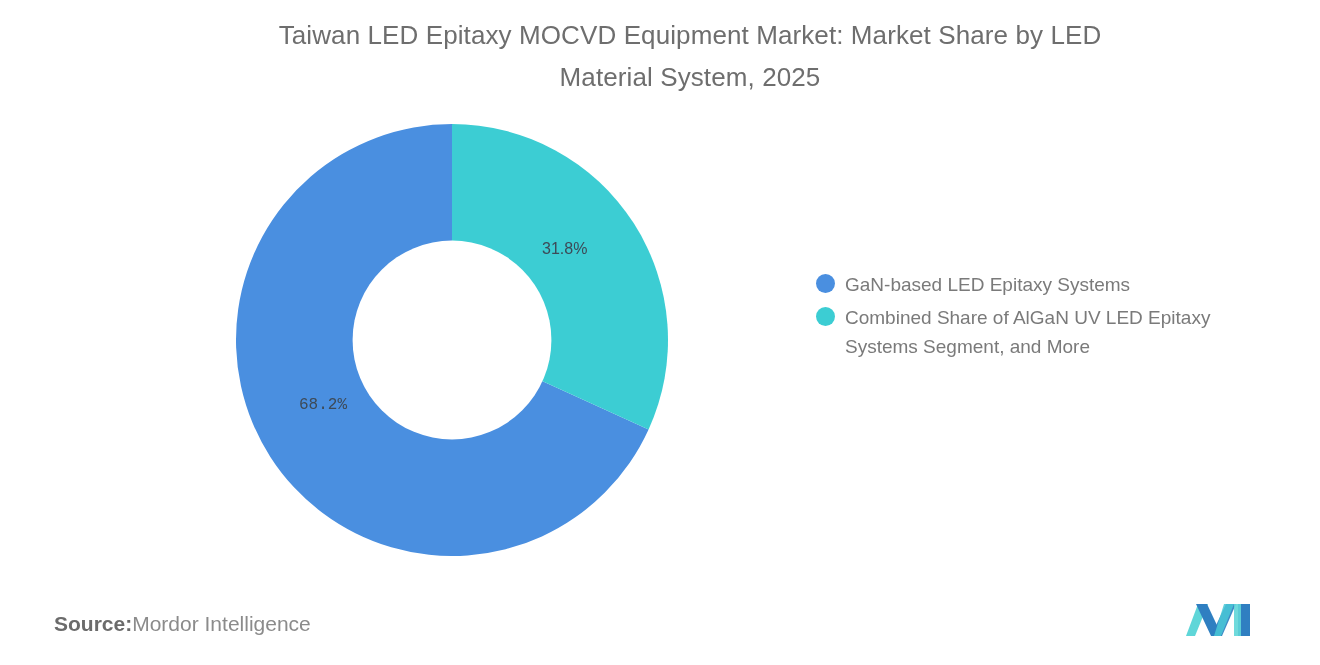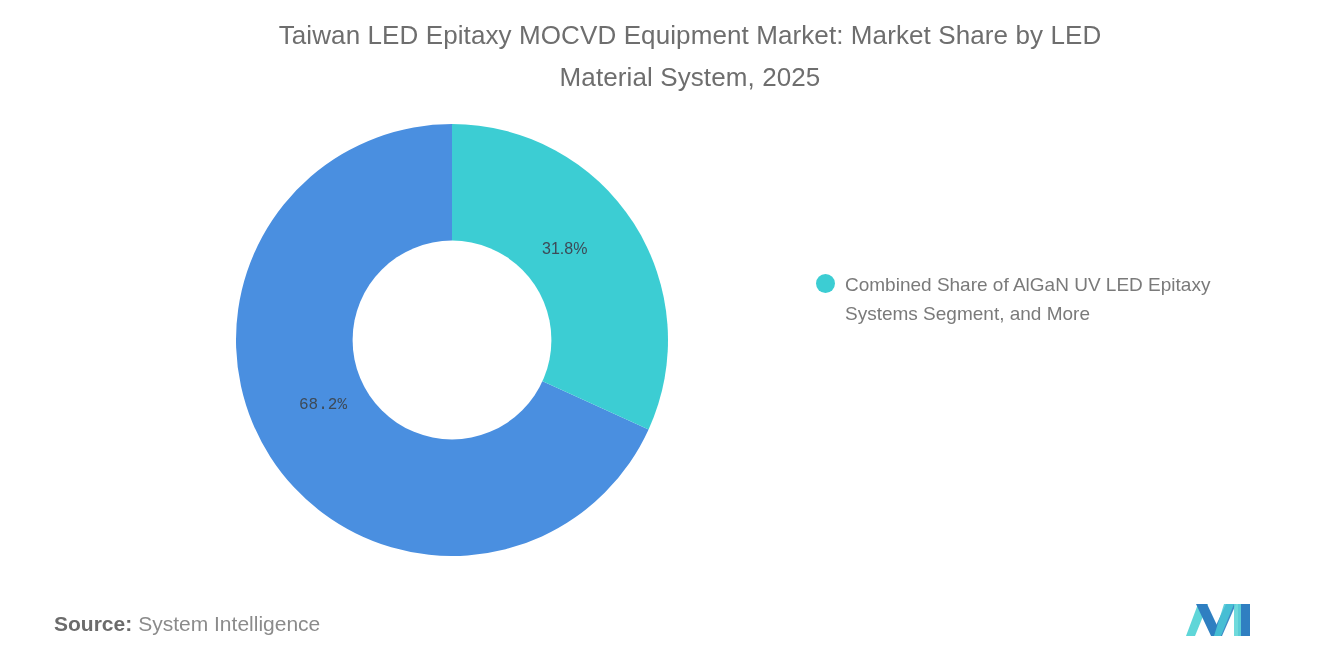--- a/index.html
+++ b/index.html
@@ -91,21 +91,20 @@
     position: absolute;
     left: 54px;
     top: 612px;
     font-size: 21px;
     color: #8b8b8b;
     white-space: nowrap;
   }
   #source .source-label {
     font-weight: 700;
     color: #6b6b6b;
-    margin-right: 6px;
   }
   #logo {
     position: absolute;
     left: 1184px;
     top: 596px;
     width: 74px;
     height: 44px;
   }
   #logo svg { display: block; }
 </style>
@@ -127,27 +126,31 @@
       <circle cx="216" cy="216" r="99.4" fill="#ffffff"></circle>
     </svg>
   </div>
 
   <div class="slice-label" id="label-teal">31.8%</div>
 
   <div class="slice-label" id="label-blue">68.2%</div>
 
   <div id="legend">
     <div class="legend-item">
+      <span class="legend-dot" style="background:#4a8fe0"></span>
+      <span class="legend-text">GaN-based LED Epitaxy Systems</span>
+    </div>
+    <div class="legend-item">
       <span class="legend-dot" style="background:#3ccdd3"></span>
       <span class="legend-text">Combined Share of AlGaN UV LED Epitaxy Systems Segment, and More</span>
     </div>
   </div>
 
   <div id="source">
-    <span class="source-label">Source:</span><span class="source-value">System Intelligence</span>
+    <span class="source-label">Source:</span><span class="source-value">Mordor Intelligence</span>
   </div>
 
   <div id="logo">
     <svg viewBox="0 0 74 44" width="74" height="44">
 
       <polygon points="2,40 14,8 24,8 11,40" fill="#5fd6d8"></polygon>
 
       <polygon points="12,8 23,8 38,40 27,40" fill="#2f7fc1"></polygon>
 
       <polygon points="38,40 27,40 42,8 52,8" fill="#2f7fc1" opacity="0.92"></polygon>

